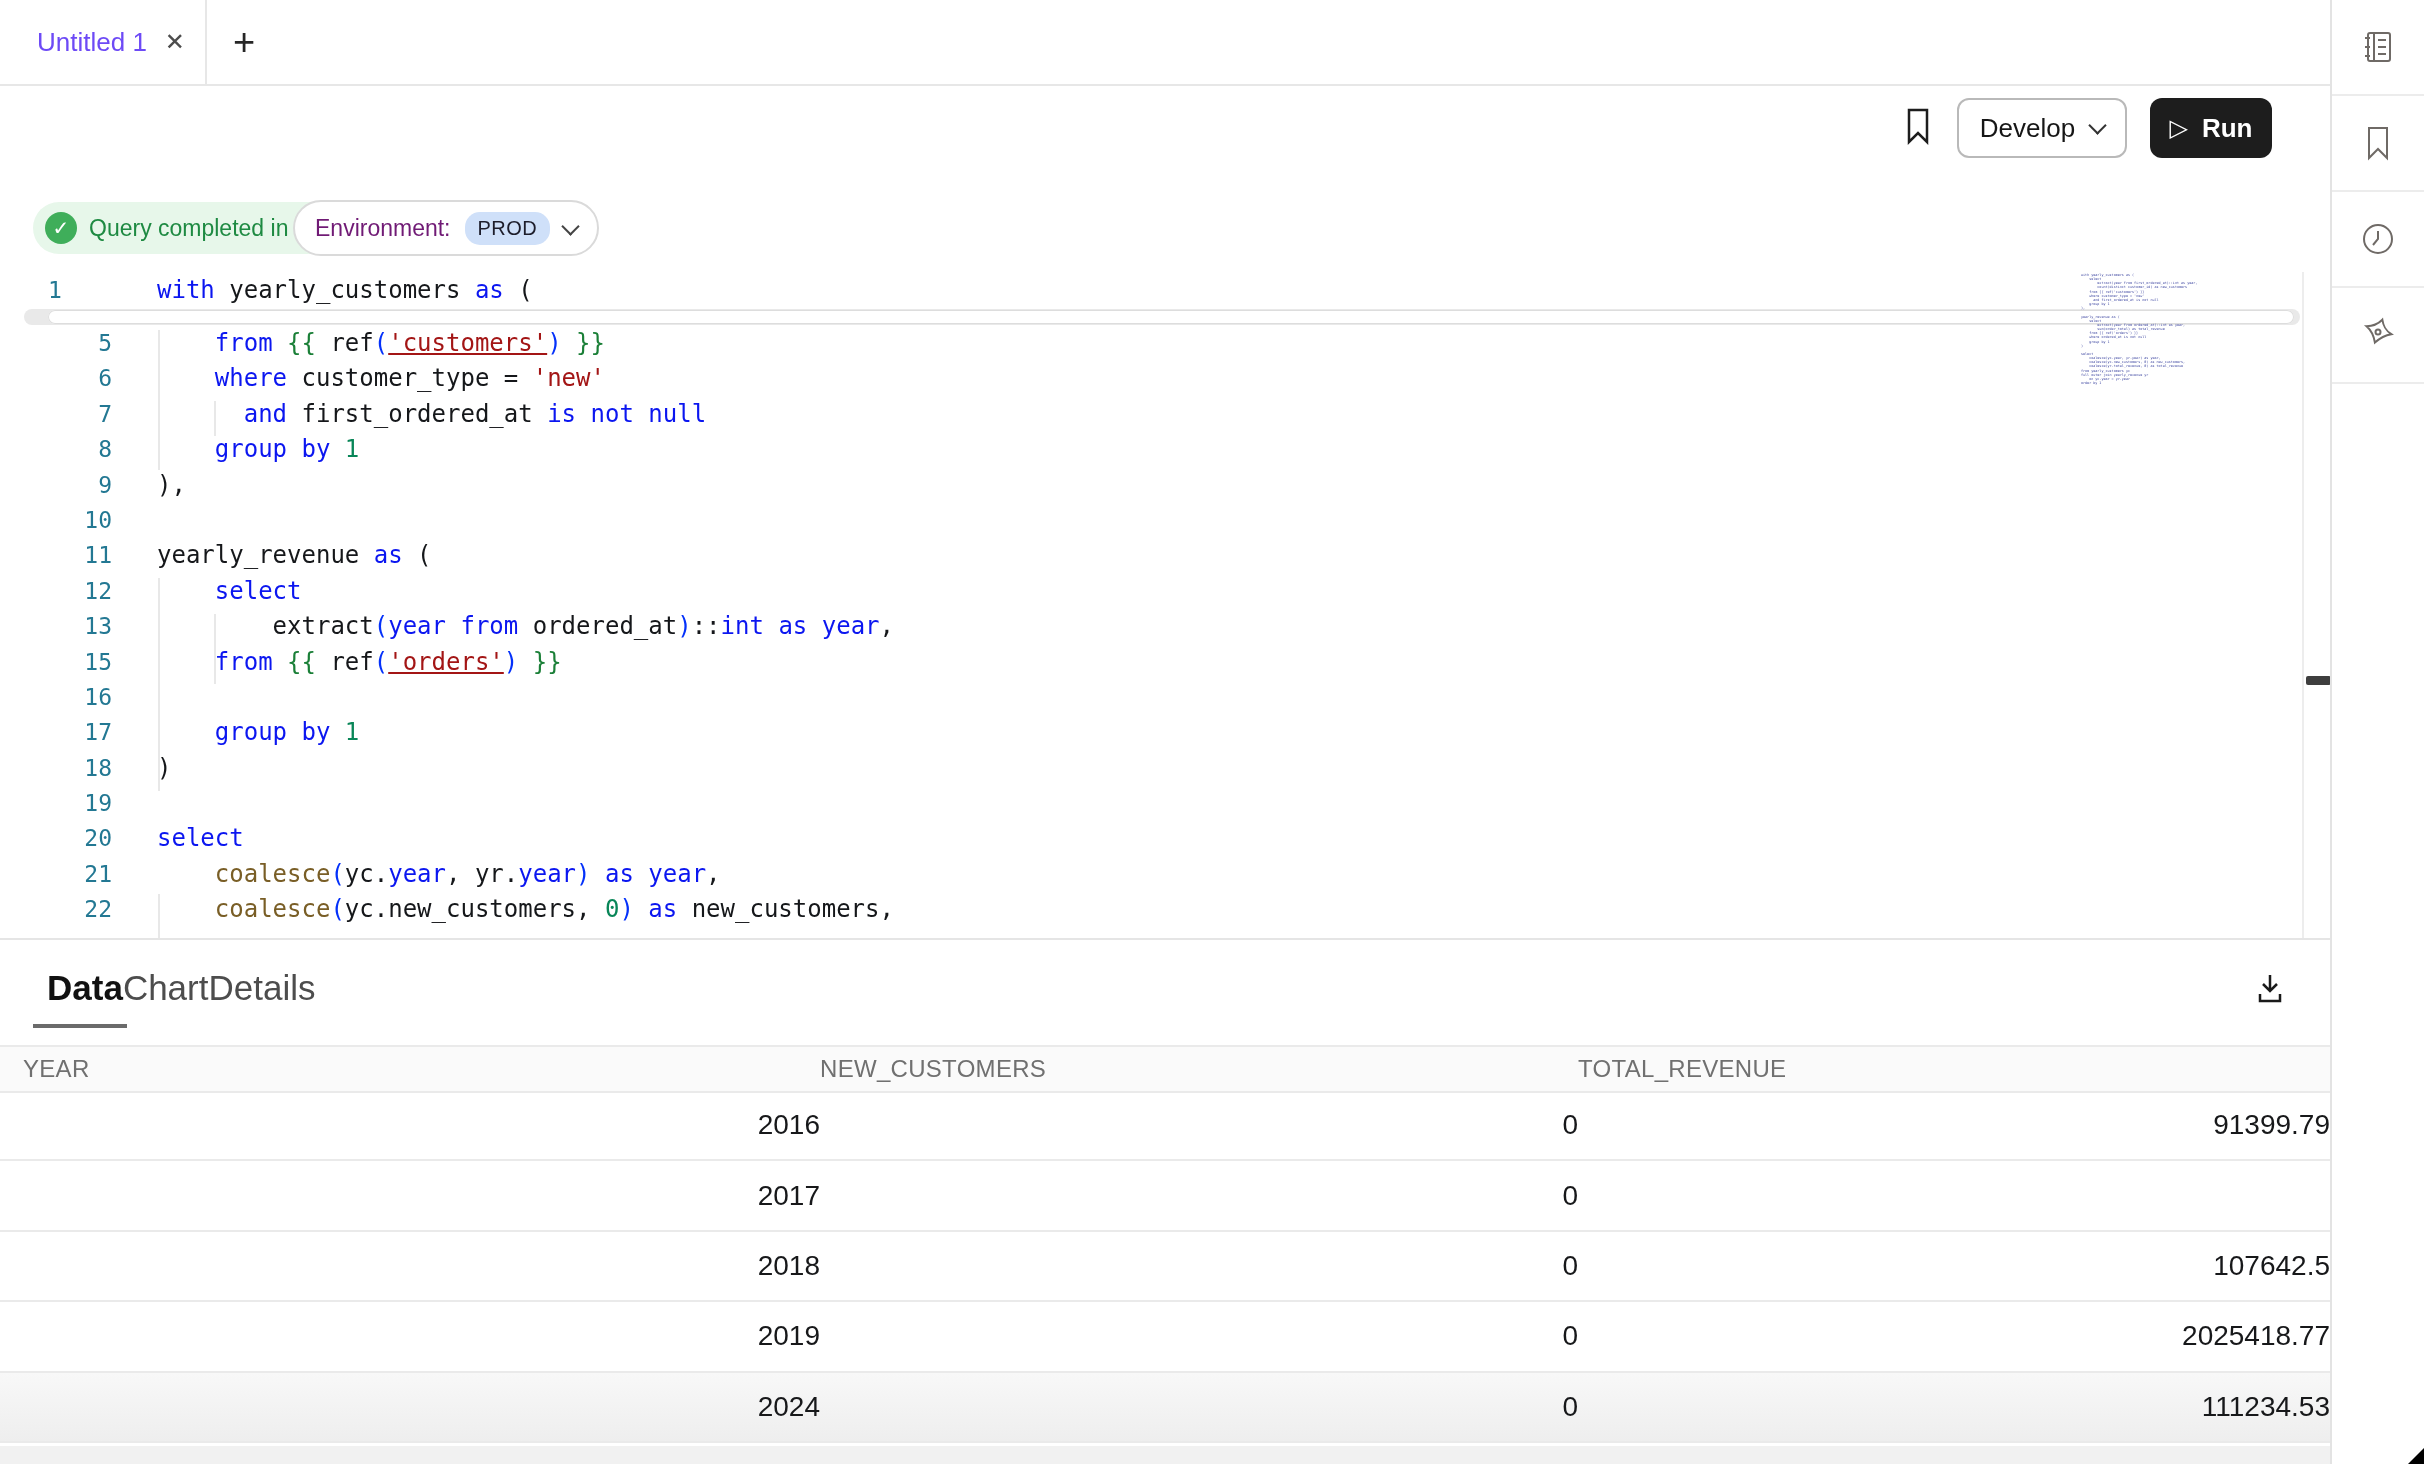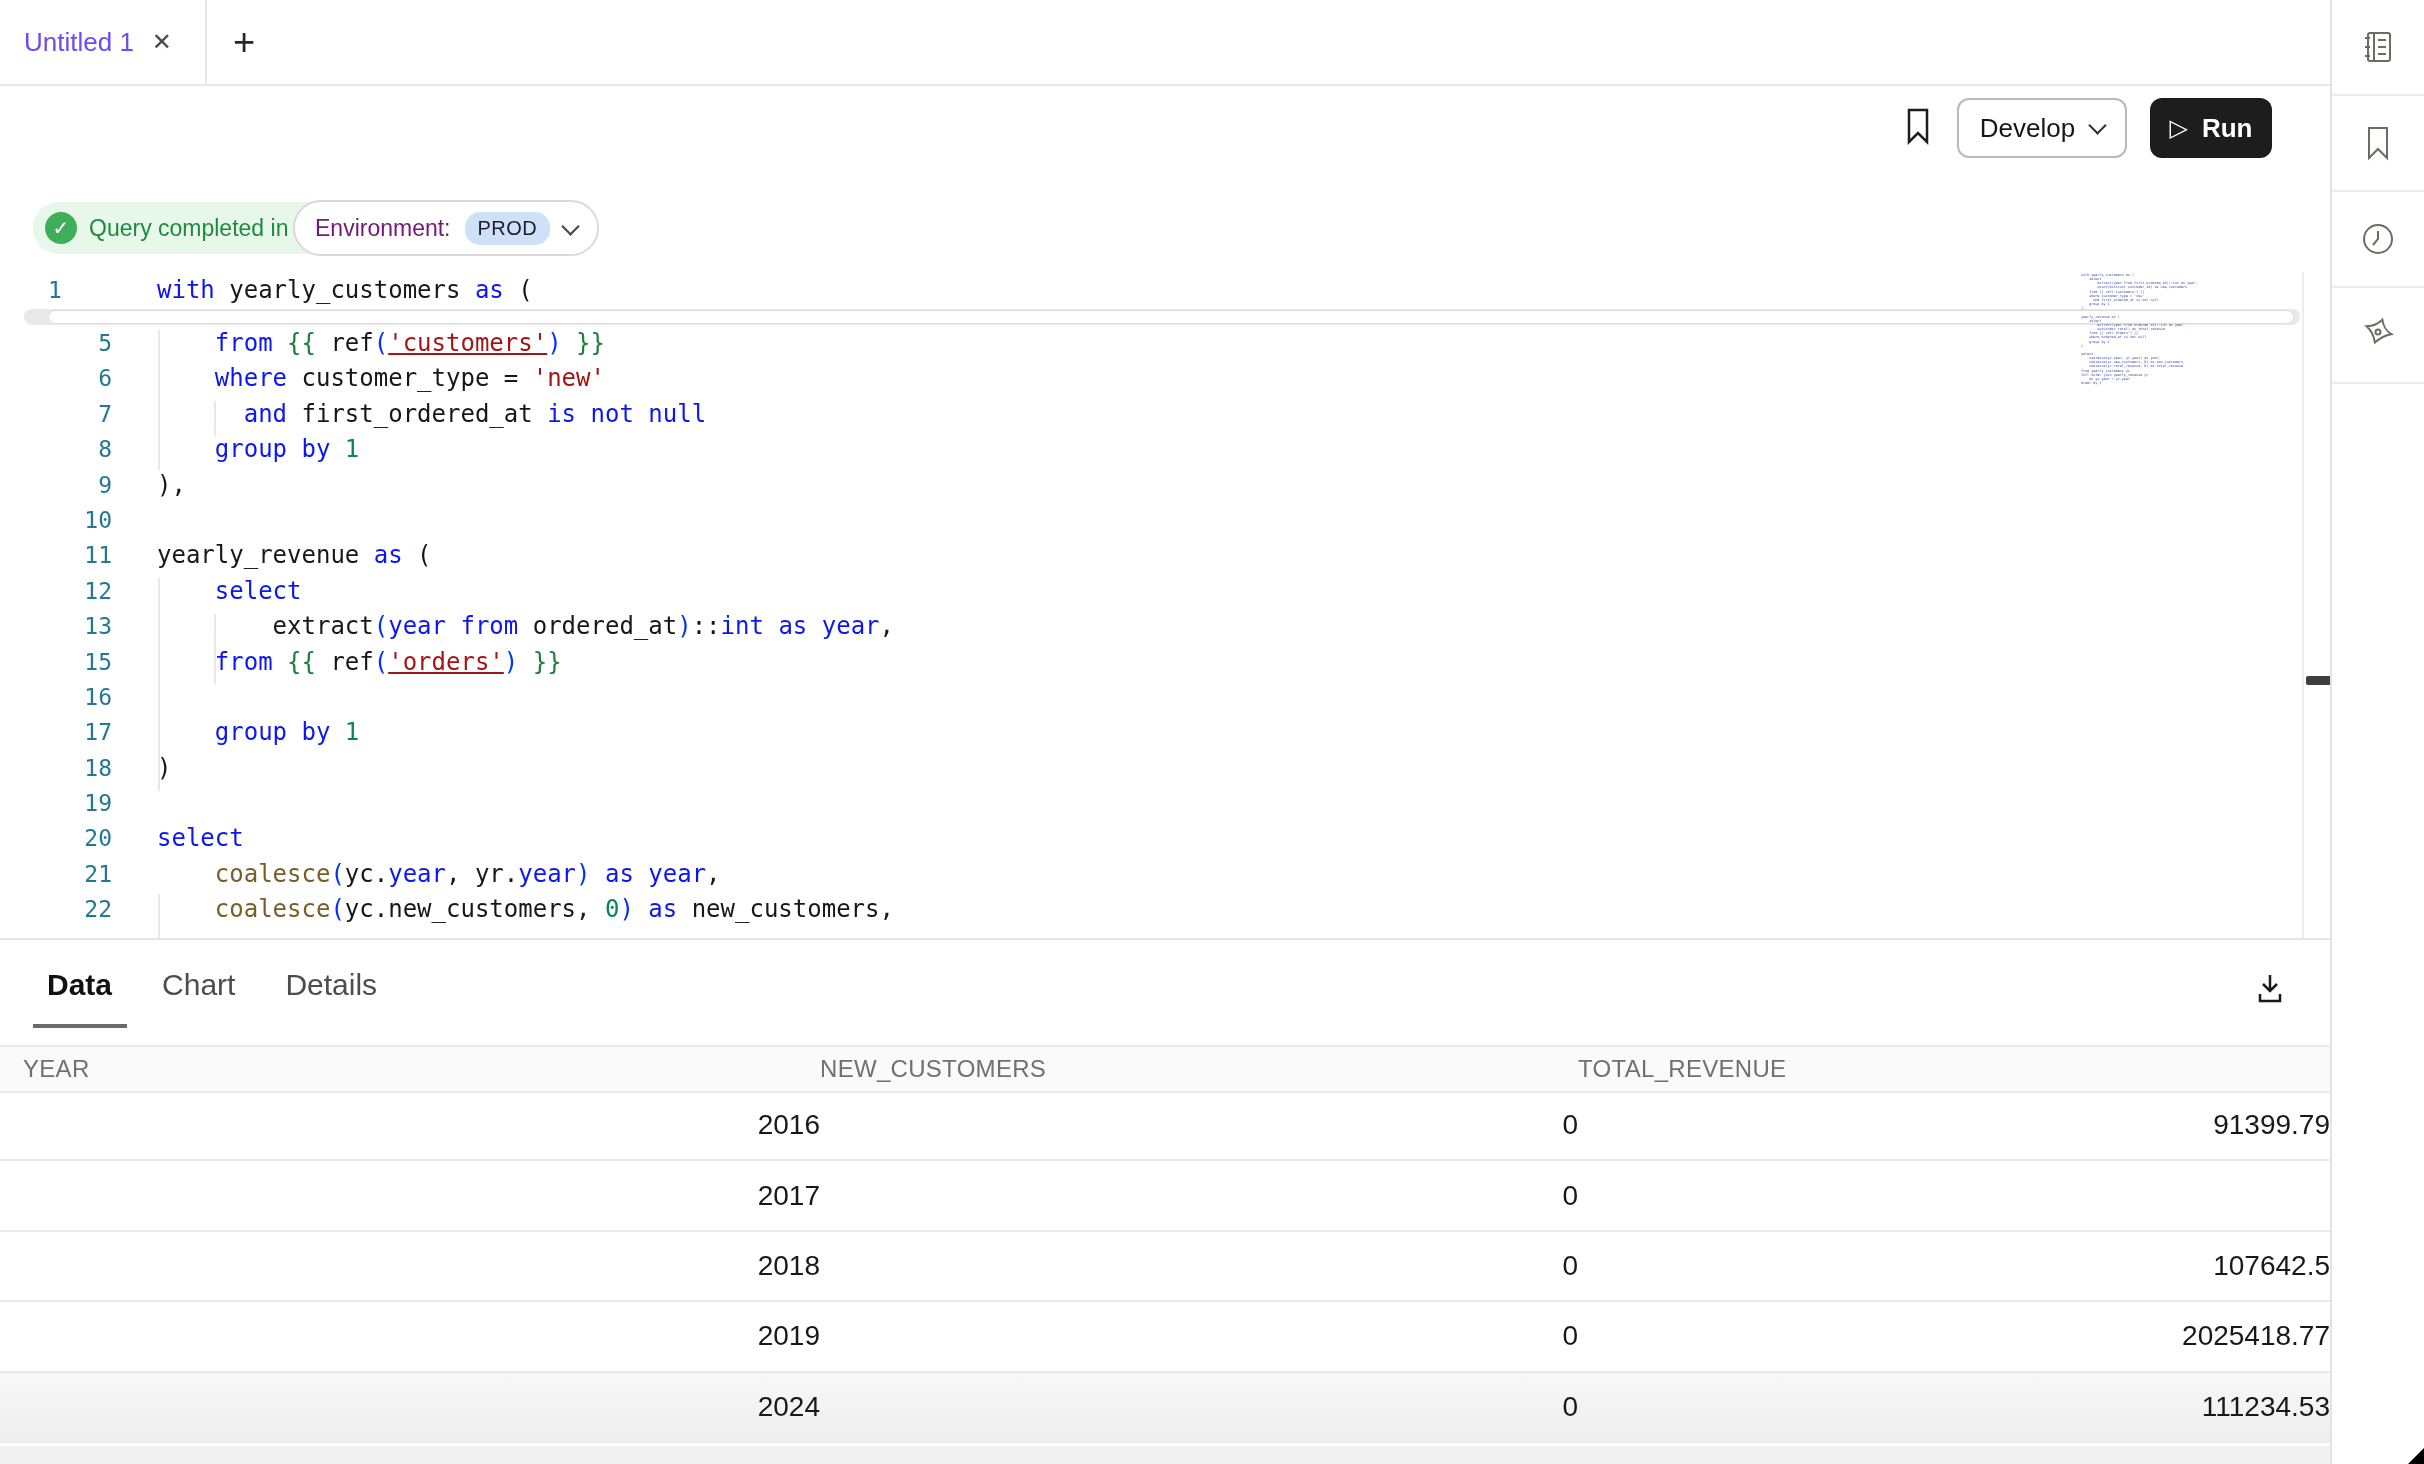--- a/index.html
+++ b/index.html
@@ -7,21 +7,21 @@
     --kw:#0b16f0; --br:#0431fa; --jj:#1a7f37; --num:#098658;
     --str:#a31515; --fn:#795e26; --tx:#15171a;
   }
   *{margin:0;padding:0;box-sizing:border-box;}
   html,body{width:2424px;height:1464px;background:#fff;overflow:hidden;}
   body{font-family:"Liberation Sans", sans-serif;color:#1b1b1b;}
   #app{position:relative;width:2424px;height:1464px;background:#fff;}
 
   
   .topbar{position:absolute;left:0;top:0;width:2330px;height:86px;background:#fff;border-bottom:2px solid var(--border);display:flex;align-items:stretch;}
-  .doc-tab{display:flex;align-items:center;padding-left:24px;width:207px;border-right:2px solid var(--border);}
+  .doc-tab{display:flex;align-items:center;padding-left:37px;width:207px;border-right:2px solid var(--border);}
   .doc-tab .title{font-size:26px;color:var(--purple);}
   .doc-tab .close{margin-left:18px;font-size:24px;color:#4d4d4d;cursor:pointer;}
   .plus-btn{align-self:center;margin-left:26px;font-size:38px;line-height:38px;color:#262626;font-weight:300;cursor:pointer;}
 
   
   .rail{position:absolute;left:2330px;top:0;width:94px;height:1464px;background:#fff;border-left:2px solid #e3e3e3;}
   .rail-cell{height:96px;display:flex;align-items:center;justify-content:center;border-bottom:2px solid #ececec;}
   .rail svg{stroke:#6f6a66;fill:none;stroke-width:2;}
 
   
@@ -60,21 +60,21 @@
   .hscroll{position:relative;height:16px;margin:1px 0;background:#e9e9e9;border-radius:8px;margin-left:24px;margin-right:2px;}
   .hthumb{position:absolute;left:24px;right:6px;top:1px;bottom:1px;background:#fff;border-radius:7px;box-shadow:0 0 0 1px #ddd inset;}
   .guide{position:absolute;width:2px;background:#e8e8e8;}
   .vlane{position:absolute;left:2302px;top:272px;width:28px;height:666px;border-left:2px solid #ededed;}
   .vthumb{position:absolute;left:2px;top:404px;width:25px;height:9px;background:#3e3e3e;border-radius:2px;cursor:pointer;}
   .minimap{position:absolute;left:2081px;top:273px;width:206px;height:122px;overflow:hidden;cursor:pointer;}
   .minimap pre{font-family:"DejaVu Sans Mono", monospace;font-size:3.4px;line-height:4.15px;color:#3c45a0;white-space:pre;}
 
   
   .panel{position:absolute;left:0;top:938px;width:2330px;height:526px;background:#fff;border-top:2px solid #e5e5e5;}
-  .ptabs{position:absolute;left:47px;top:28px;display:flex;gap:50px;font-size:30px;color:#4d4d4d;text-align:center;}
+  .ptabs{position:absolute;left:47px;top:28px;display:flex;font-size:35px;color:#4d4d4d;text-align:center;}
   .ptab{cursor:pointer;}
   .ptab.active{color:#111;font-weight:700;}
   .tab-underline{position:absolute;left:33px;top:84px;width:94px;height:4px;background:#6b6b6b;}
   .dl-icon{position:absolute;left:2252px;top:30px;cursor:pointer;}
   .dl-icon svg{stroke:#1a1a1a;fill:none;stroke-width:2.5;}
   .grid{display:grid;grid-template-columns:797px 758px auto;padding-left:23px;align-items:center;}
   .thead{position:absolute;left:0;top:105px;width:100%;height:48px;background:#fafafa;border-top:2px solid #eaeaea;border-bottom:2px solid #eaeaea;
     font-size:24px;color:#707070;font-weight:500;letter-spacing:.3px;}
   .tbody{position:absolute;left:0;top:151px;width:100%;text-align:right;}
   .trow{height:70.4px;border-bottom:2px solid #eaeaea;font-size:28px;color:#17181a;}

